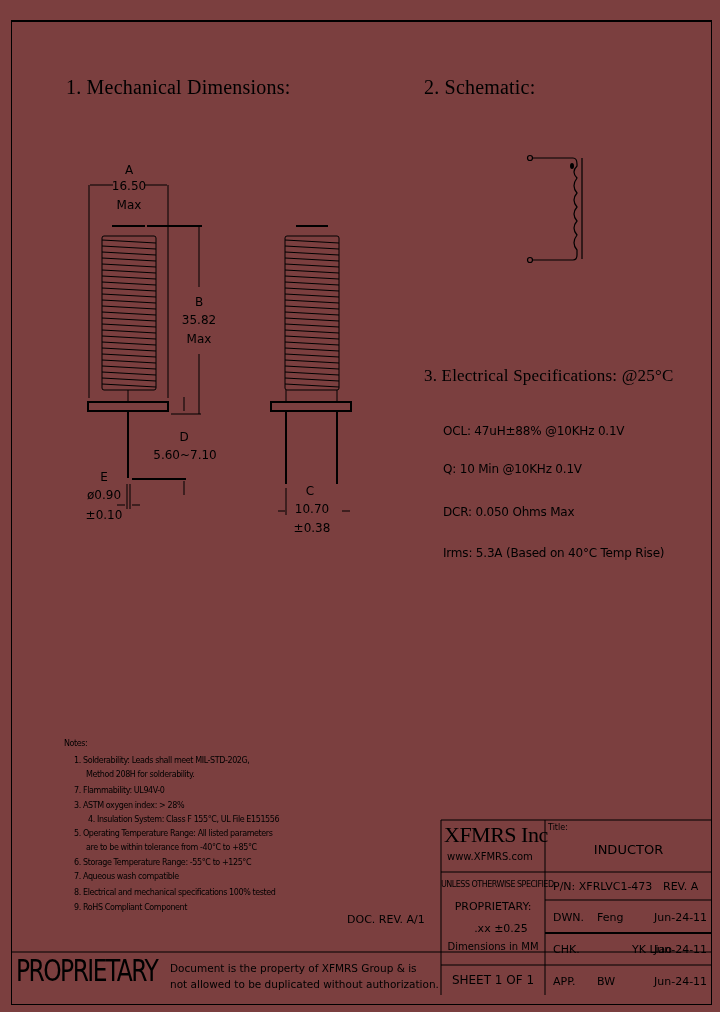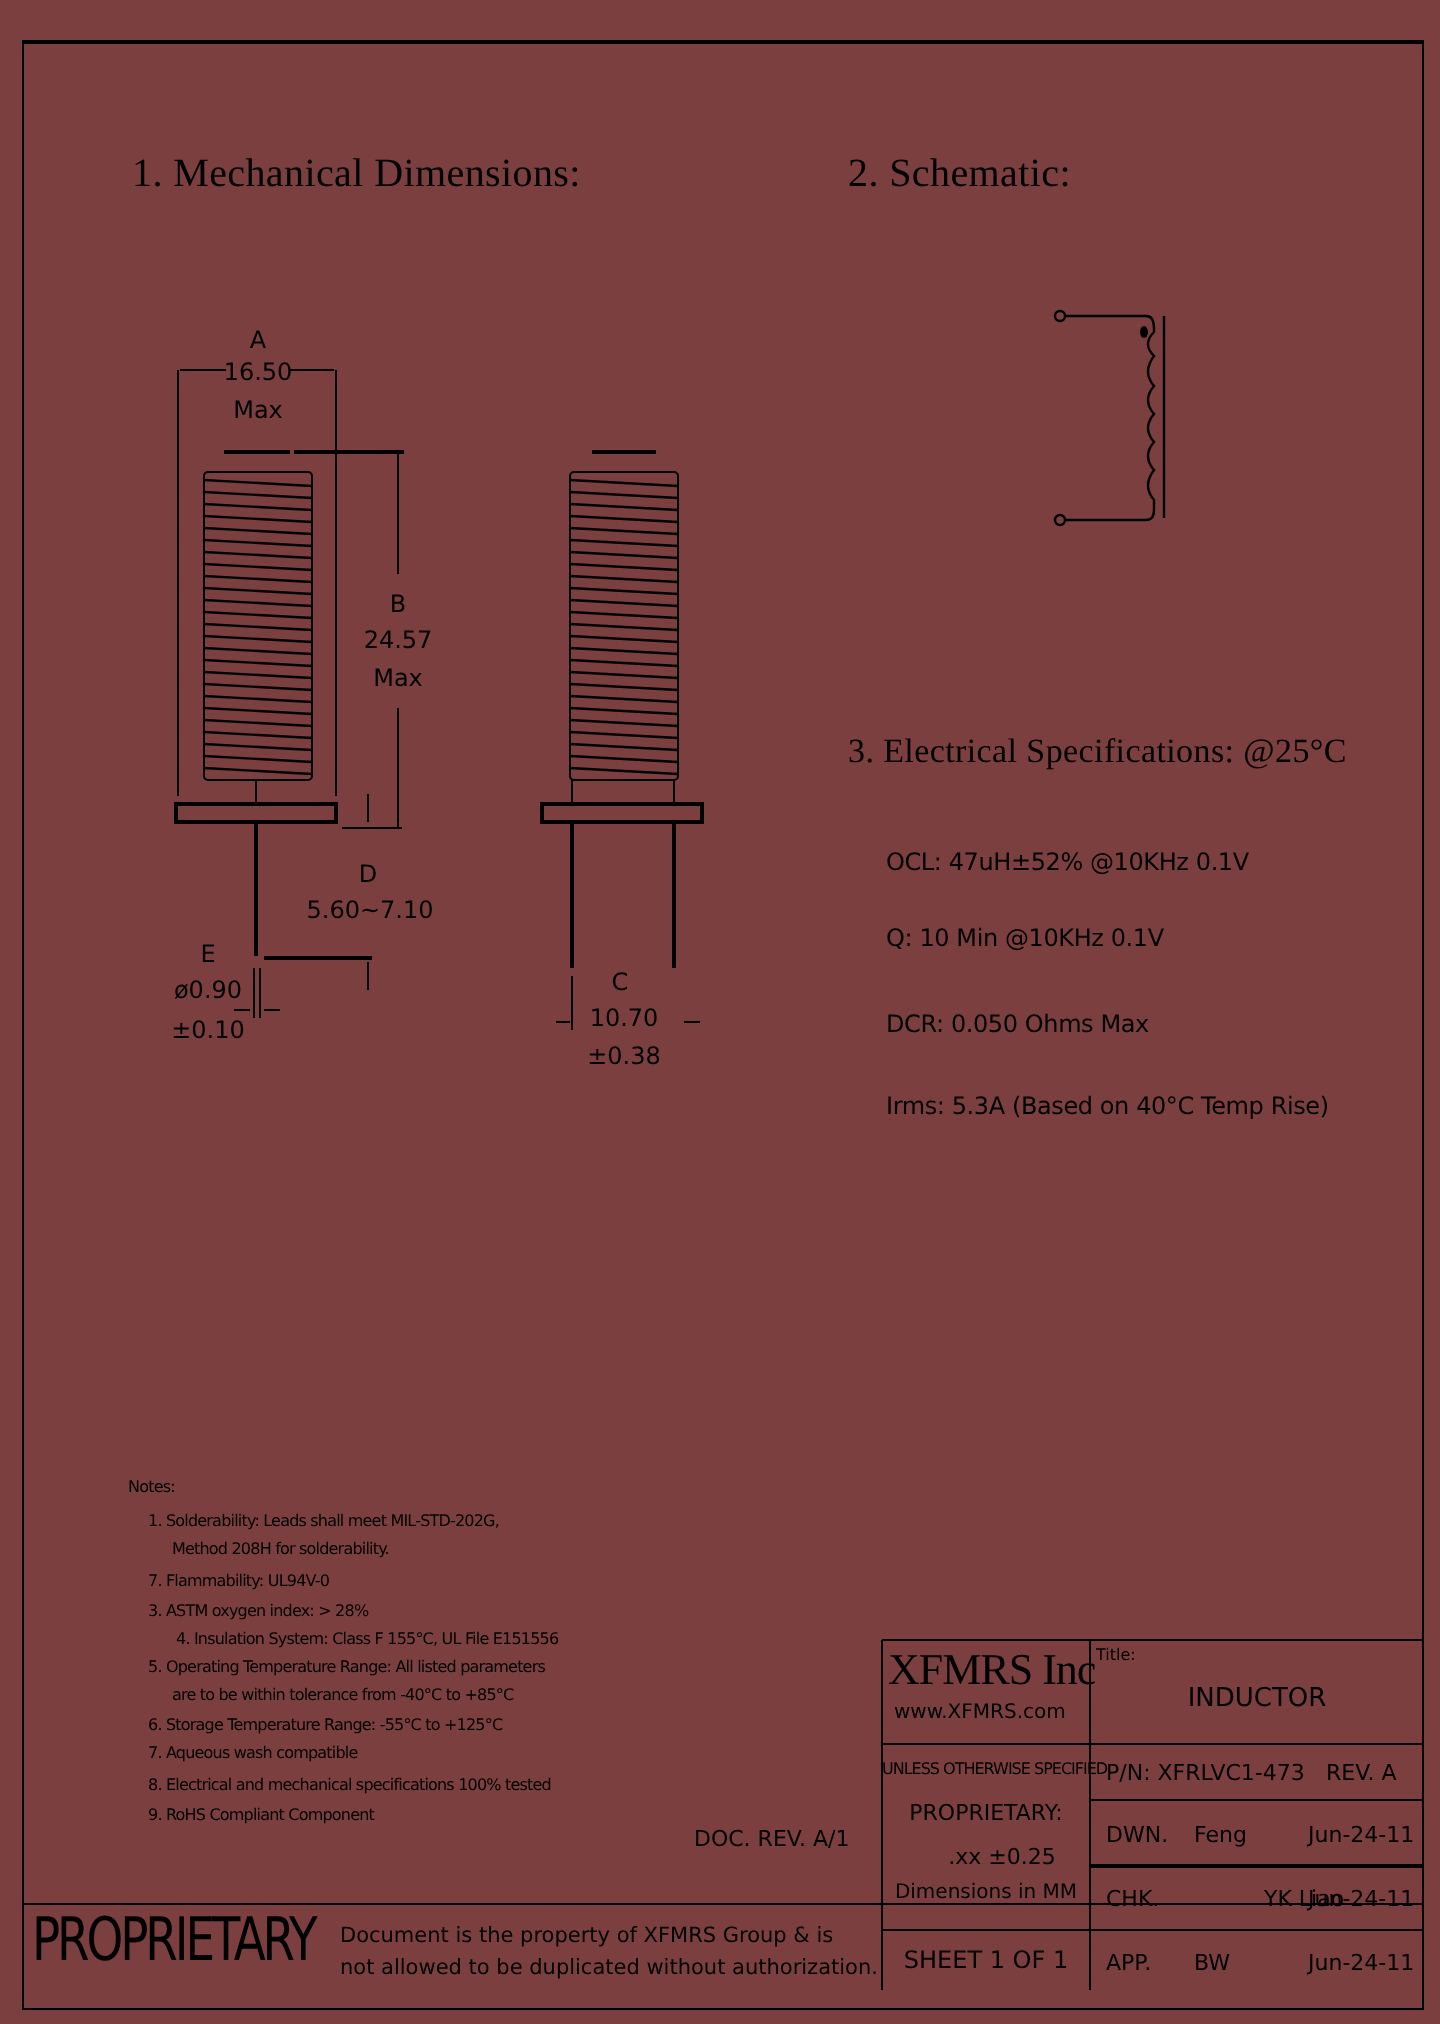--- a/index.html
+++ b/index.html
@@ -144,35 +144,35 @@
     <line x1="441" y1="965" x2="545" y2="965"></line>
     <line x1="441" y1="952" x2="441" y2="995"></line>
   </g>
 </svg>
 
 <div class="abs dim" style="left:113px;top:163px;width:32px;">A</div>
 <div class="abs dim" style="left:108px;top:179px;width:42px;">16.50</div>
 <div class="abs dim" style="left:108px;top:198px;width:42px;">Max</div>
 
 <div class="abs dim" style="left:183px;top:295px;width:32px;">B</div>
-<div class="abs dim" style="left:179px;top:313px;width:40px;">24.57</div>
+<div class="abs dim" style="left:179px;top:313px;width:40px;">35.82</div>
 <div class="abs dim" style="left:179px;top:332px;width:40px;">Max</div>
 
 <div class="abs dim" style="left:168px;top:430px;width:32px;">D</div>
 <div class="abs dim" style="left:150px;top:448px;width:70px;">5.60~7.10</div>
 
 <div class="abs dim" style="left:92px;top:470px;width:24px;">E</div>
 <div class="abs dim" style="left:84px;top:488px;width:40px;">ø0.90</div>
 <div class="abs dim" style="left:84px;top:508px;width:40px;">±0.10</div>
 
 <div class="abs dim" style="left:298px;top:484px;width:24px;">C</div>
 <div class="abs dim" style="left:290px;top:502px;width:44px;">10.70</div>
 <div class="abs dim" style="left:290px;top:521px;width:44px;">±0.38</div>
 
-<div class="abs spec" style="left:443px;top:424px;">OCL: 47uH±52% @10KHz 0.1V</div>
+<div class="abs spec" style="left:443px;top:424px;">OCL: 47uH±88% @10KHz 0.1V</div>
 <div class="abs spec" style="left:443px;top:462px;">Q: 10 Min @10KHz 0.1V</div>
 <div class="abs spec" style="left:443px;top:505px;">DCR: 0.050 Ohms Max</div>
 <div class="abs spec" style="left:443px;top:546px;">Irms: 5.3A (Based on 40°C Temp Rise)</div>
 
 <div class="abs note" style="left:64px;top:739px;">Notes:</div>
 <div class="abs note" style="left:74px;top:756px;">1. Solderability: Leads shall meet MIL-STD-202G,</div>
 <div class="abs note" style="left:86px;top:770px;">    Method 208H for solderability.</div>
 <div class="abs note" style="left:74px;top:786px;">7. Flammability: UL94V-0</div>
 <div class="abs note" style="left:74px;top:801px;">3. ASTM oxygen index: &gt; 28%</div>
 <div class="abs note" style="left:88px;top:815px;">4. Insulation System: Class F 155°C, UL File E151556</div>

